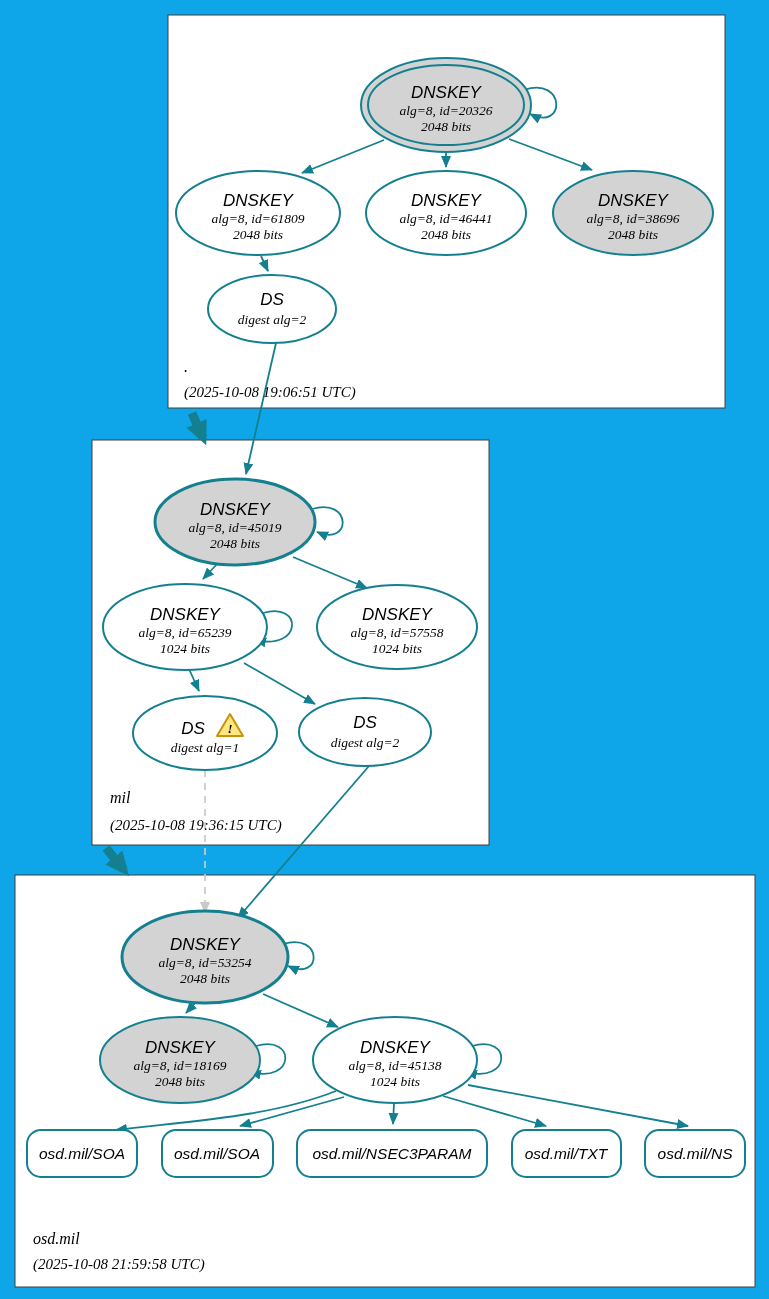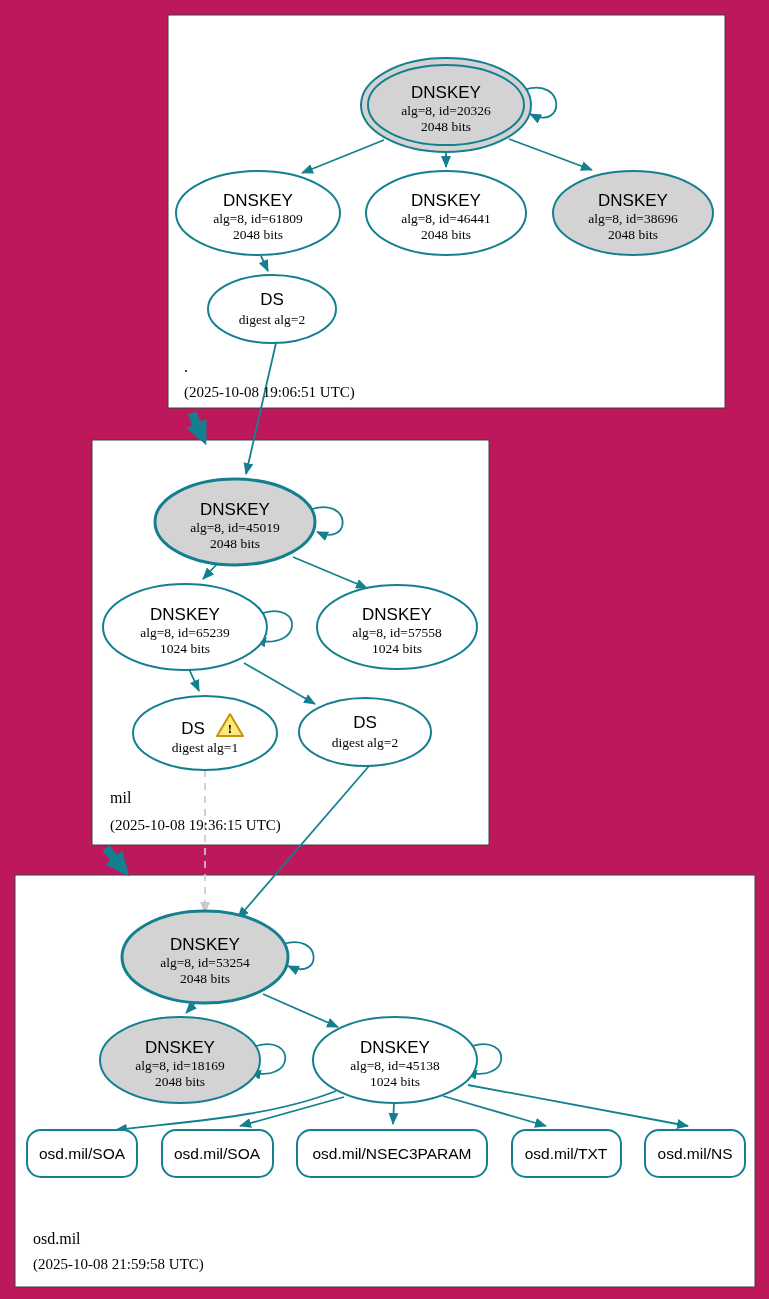--- a/index.html
+++ b/index.html
@@ -1,16 +1,16 @@
 <!DOCTYPE html>
 <html><head>
 <meta charset="utf-8">
 <style>
   html,body{margin:0;padding:0;background:#ffffff;}
-  .page{position:relative;width:769px;height:1299px;background:#be185d;font-family:"Liberation Serif",serif;}
+  .page{position:relative;width:769px;height:1299px;background:#0ea5e9;font-family:"Liberation Serif",serif;font-style:italic;}
   svg{display:block;}
   .zone-box{fill:#ffffff;stroke:#3f3f3f;stroke-width:1;}
   .edge{stroke:#14808f;stroke-width:1.8;fill:none;}
   .edge-thick{stroke:#14808f;stroke-width:9;fill:none;}
   .edge-dashed{stroke:#c9c9c9;stroke-width:1.7;fill:none;stroke-dasharray:7 6;}
   .key-ellipse{fill:#ffffff;stroke:#14808f;stroke-width:2;}
   .key-ellipse.gray{fill:#d3d3d3;}
   .key-ellipse.thick{stroke-width:3;}
   .rrset-rect{fill:#ffffff;stroke:#14808f;stroke-width:2;}
   .node-title{font-family:"Liberation Sans",sans-serif;font-size:17px;fill:#000;text-anchor:middle;}

